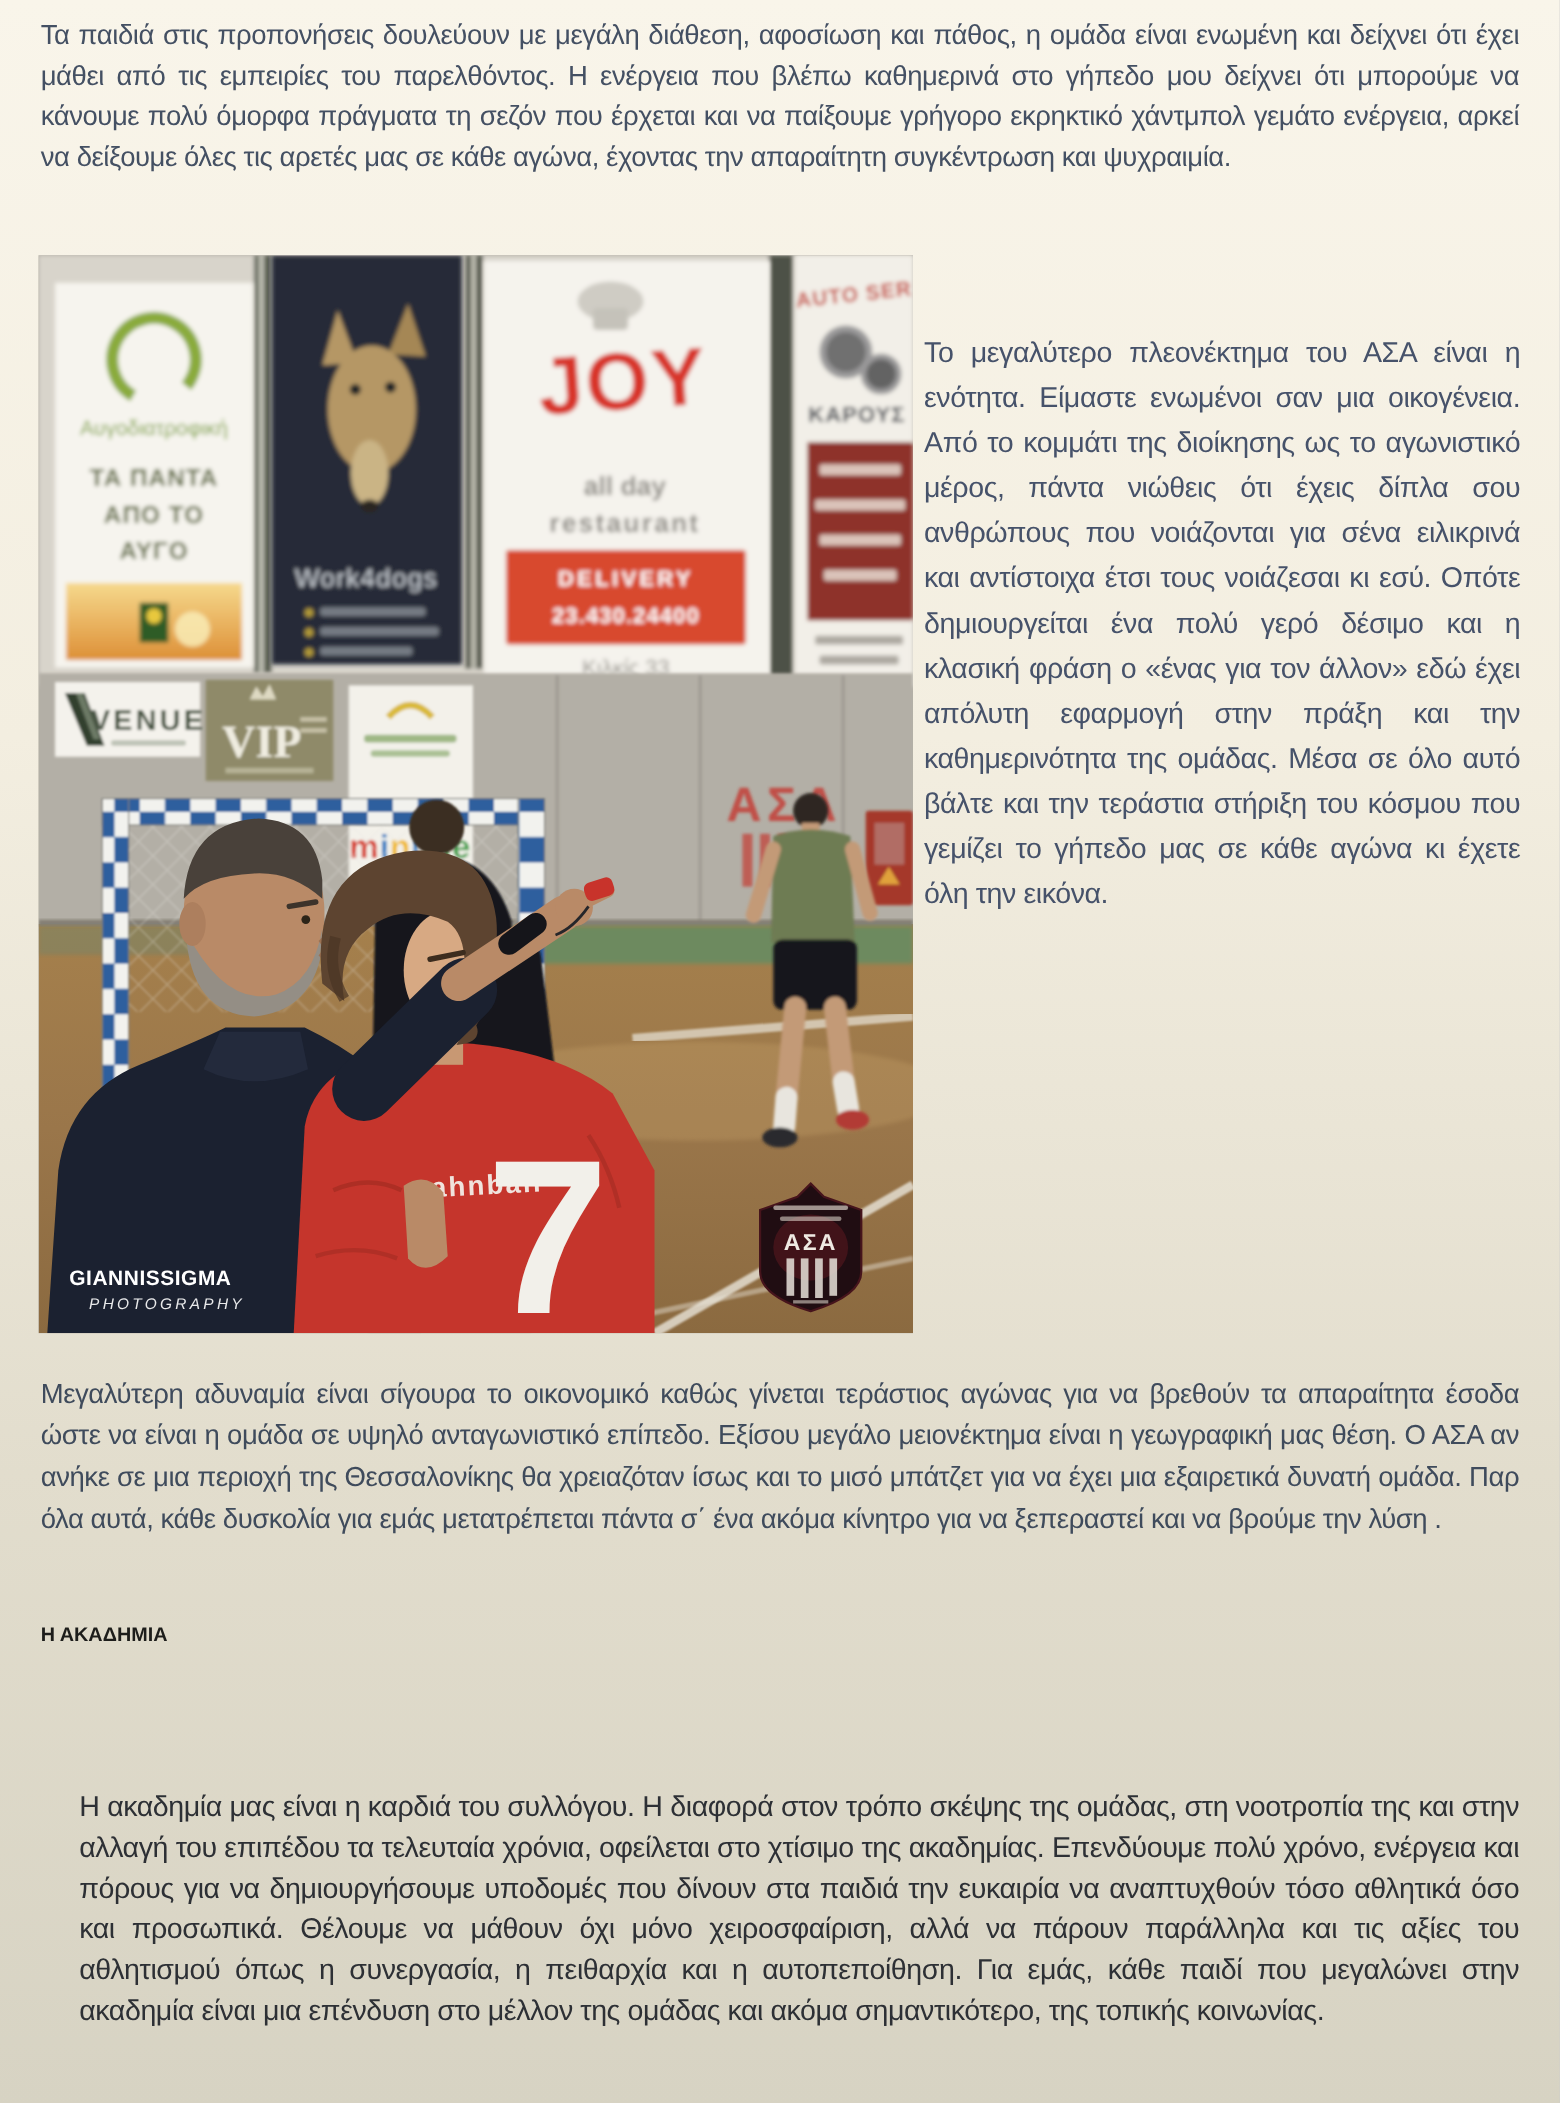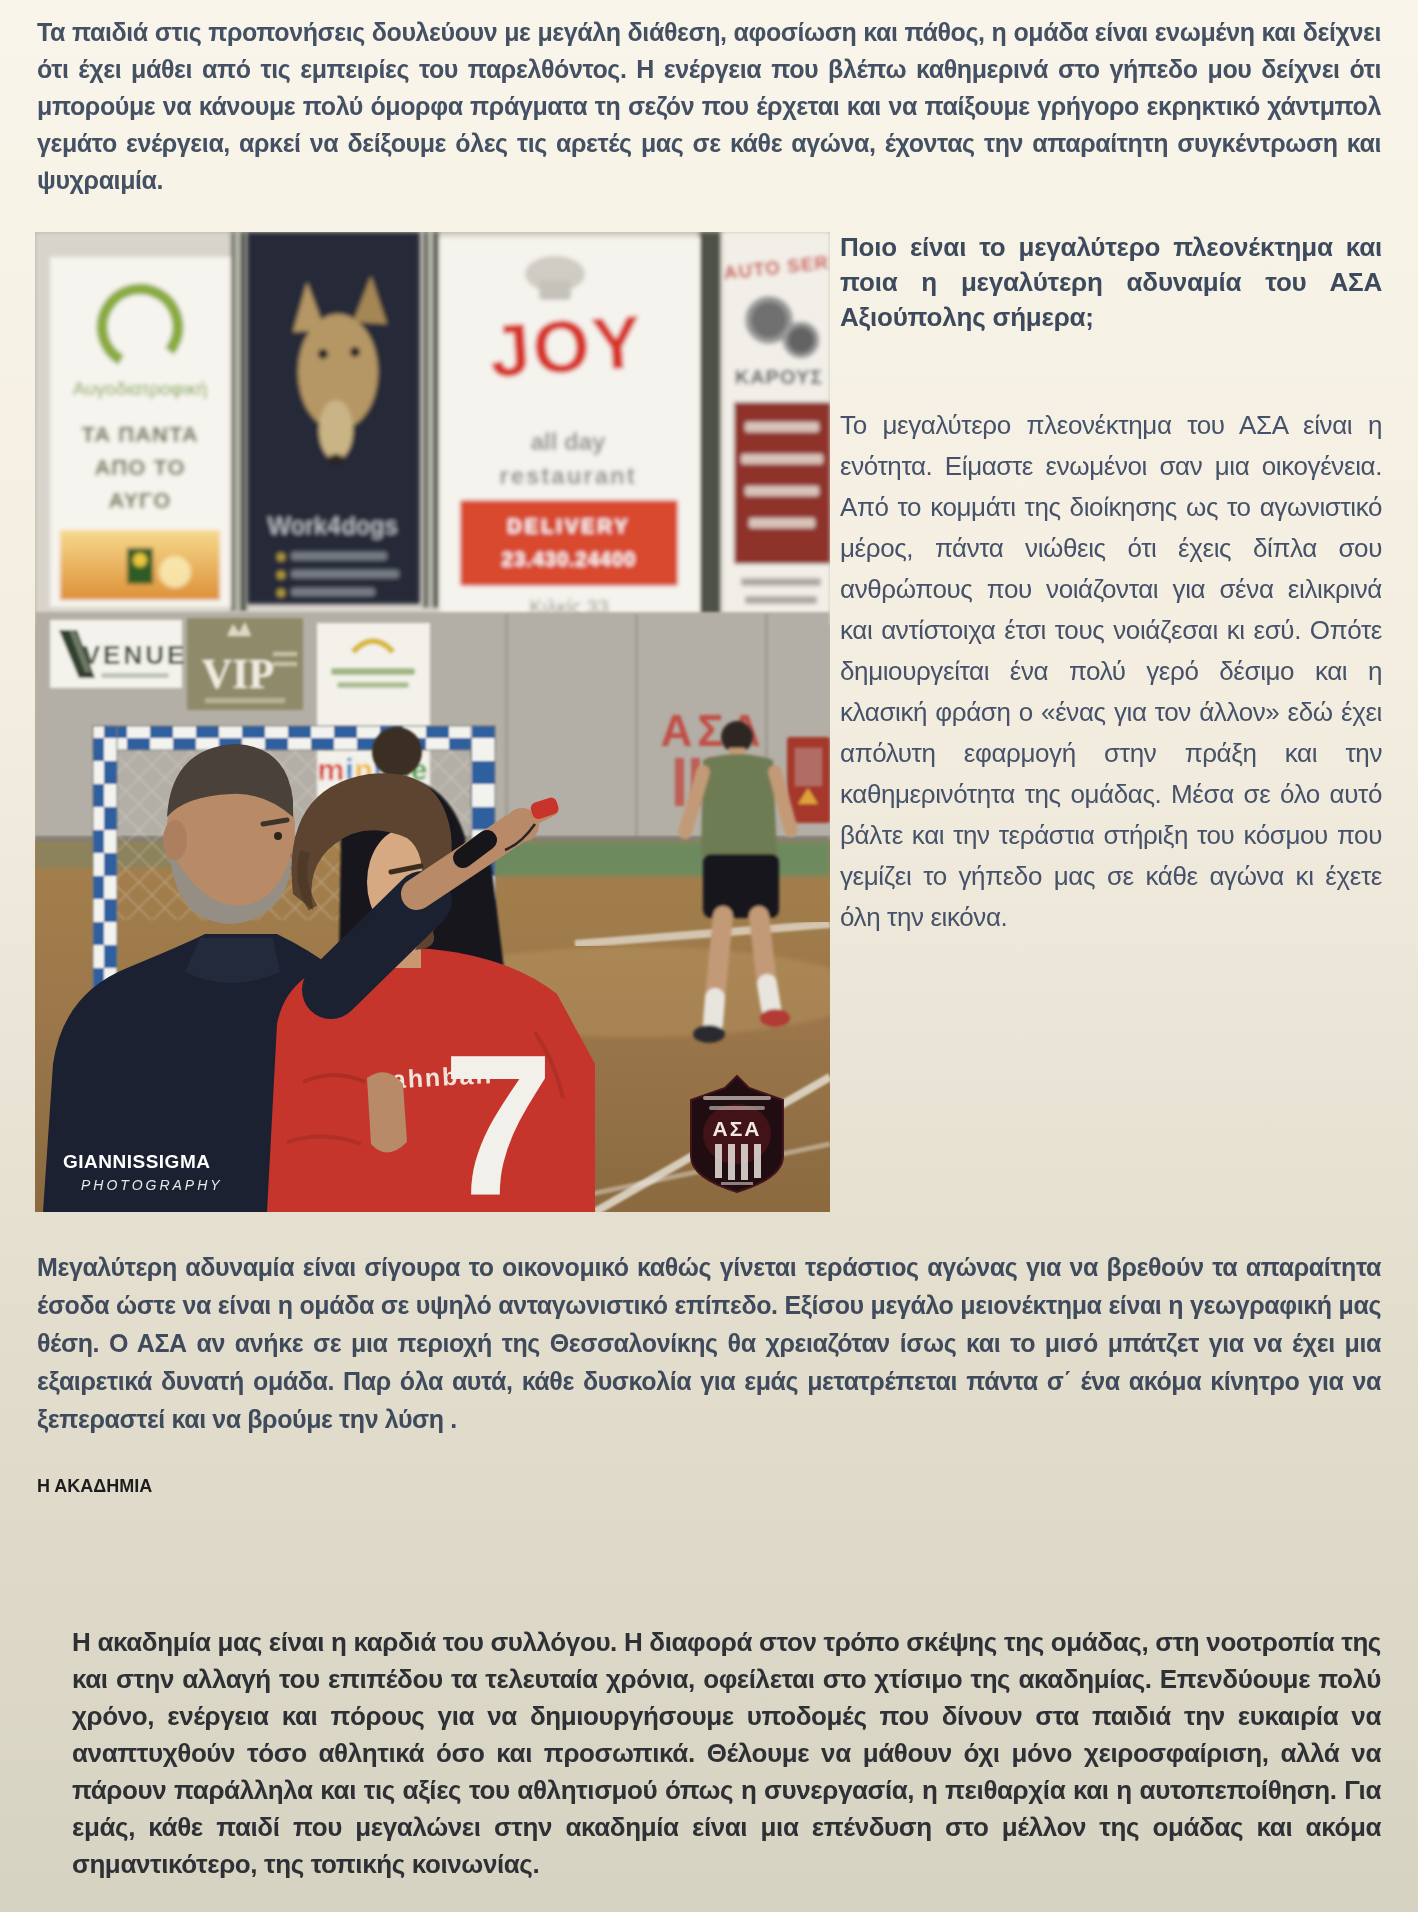--- a/index.html
+++ b/index.html
@@ -2,21 +2,21 @@
 <html><head>
 <meta charset="utf-8">
 <style>
   * { margin:0; padding:0; box-sizing:border-box; }
   html,body { background:#ccc; }
   .page {
     position:relative; width:1418px; height:1912px; margin:0 auto;
     background:linear-gradient(180deg,#f9f5ea 0%,#f3eee0 35%,#e2ddcd 70%,#d7d3c3 100%);
     font-family:"Liberation Sans", sans-serif; overflow:hidden;
   }
-  .para { text-align:justify; letter-spacing:-0.4px;font-weight:bold; }
+  .para { text-align:justify; letter-spacing:-0.4px; }
   .intro {
     position:absolute; left:37px; right:37px; top:14px;
     font-size:25px; line-height:37px; color:#445063;
   }
   .photo-wrap {
     position:absolute; left:35px; top:232px; width:795px; height:980px;
     overflow:hidden; background:#b5b1a8;
   }
   .photo-wrap svg { display:block; }
   .qa-col { position:absolute; left:840px; top:230px; width:542px; }
@@ -316,21 +316,20 @@
             <rect x="37" y="68" width="7" height="36"></rect>
           <rect x="50" y="68" width="7" height="36"></rect>
             <rect x="63" y="68" width="7" height="34"></rect>
         </g>
         <rect x="30" y="106" width="32" height="3" fill="#d8cfc4" opacity="0.6"></rect>
       </g>
     </svg>
   </div>
 
   <div class="qa-col">
-    <p class="question">Ποιο είναι το μεγαλύτερο πλεονέκτημα και ποια η μεγαλύτερη αδυναμία του ΑΣΑ Αξιούπολης σήμερα;</p>
     <p class="answer">Το μεγαλύτερο πλεονέκτημα του ΑΣΑ είναι η ενότητα. Είμαστε ενωμένοι σαν μια οικογένεια. Από το κομμάτι της διοίκησης ως το αγωνιστικό μέρος, πάντα νιώθεις ότι έχεις δίπλα σου ανθρώπους που νοιάζονται για σένα ειλικρινά και αντίστοιχα έτσι τους νοιάζεσαι κι εσύ. Οπότε δημιουργείται ένα πολύ γερό δέσιμο και η κλασική φράση ο «ένας για τον άλλον» εδώ έχει απόλυτη εφαρμογή στην πράξη και την καθημερινότητα της ομάδας. Μέσα σε όλο αυτό βάλτε και την τεράστια στήριξη του κόσμου που γεμίζει το γήπεδο μας σε κάθε αγώνα κι έχετε όλη την εικόνα.</p>
   </div>
 
   <p class="para weakness">Μεγαλύτερη αδυναμία είναι σίγουρα το οικονομικό καθώς γίνεται τεράστιος αγώνας για να βρεθούν τα απαραίτητα έσοδα ώστε να είναι η ομάδα σε υψηλό ανταγωνιστικό επίπεδο. Εξίσου μεγάλο μειονέκτημα είναι η γεωγραφική μας θέση. Ο ΑΣΑ αν ανήκε σε μια περιοχή της Θεσσαλονίκης θα χρειαζόταν ίσως και το μισό μπάτζετ για να έχει μια  εξαιρετικά δυνατή ομάδα. Παρ όλα αυτά, κάθε δυσκολία για εμάς μετατρέπεται πάντα σ΄ ένα ακόμα κίνητρο για να ξεπεραστεί και να βρούμε την λύση .</p>
 
   <h2 class="academy-heading">Η ΑΚΑΔΗΜΙΑ</h2>
   <p class="para academy-answer">Η ακαδημία μας είναι η καρδιά του συλλόγου. Η διαφορά στον τρόπο σκέψης της ομάδας, στη νοοτροπία της και στην αλλαγή του επιπέδου τα τελευταία χρόνια, οφείλεται στο χτίσιμο της ακαδημίας. Επενδύουμε πολύ χρόνο, ενέργεια και πόρους για να δημιουργήσουμε υποδομές που δίνουν στα παιδιά την ευκαιρία να αναπτυχθούν τόσο αθλητικά όσο και προσωπικά. Θέλουμε να μάθουν όχι μόνο χειροσφαίριση, αλλά να πάρουν παράλληλα και τις  αξίες του αθλητισμού όπως η συνεργασία, η πειθαρχία και η αυτοπεποίθηση. Για εμάς, κάθε παιδί που μεγαλώνει στην ακαδημία είναι μια επένδυση στο μέλλον της ομάδας και ακόμα σημαντικότερο, της τοπικής κοινωνίας.</p>
 
 </div>
 

